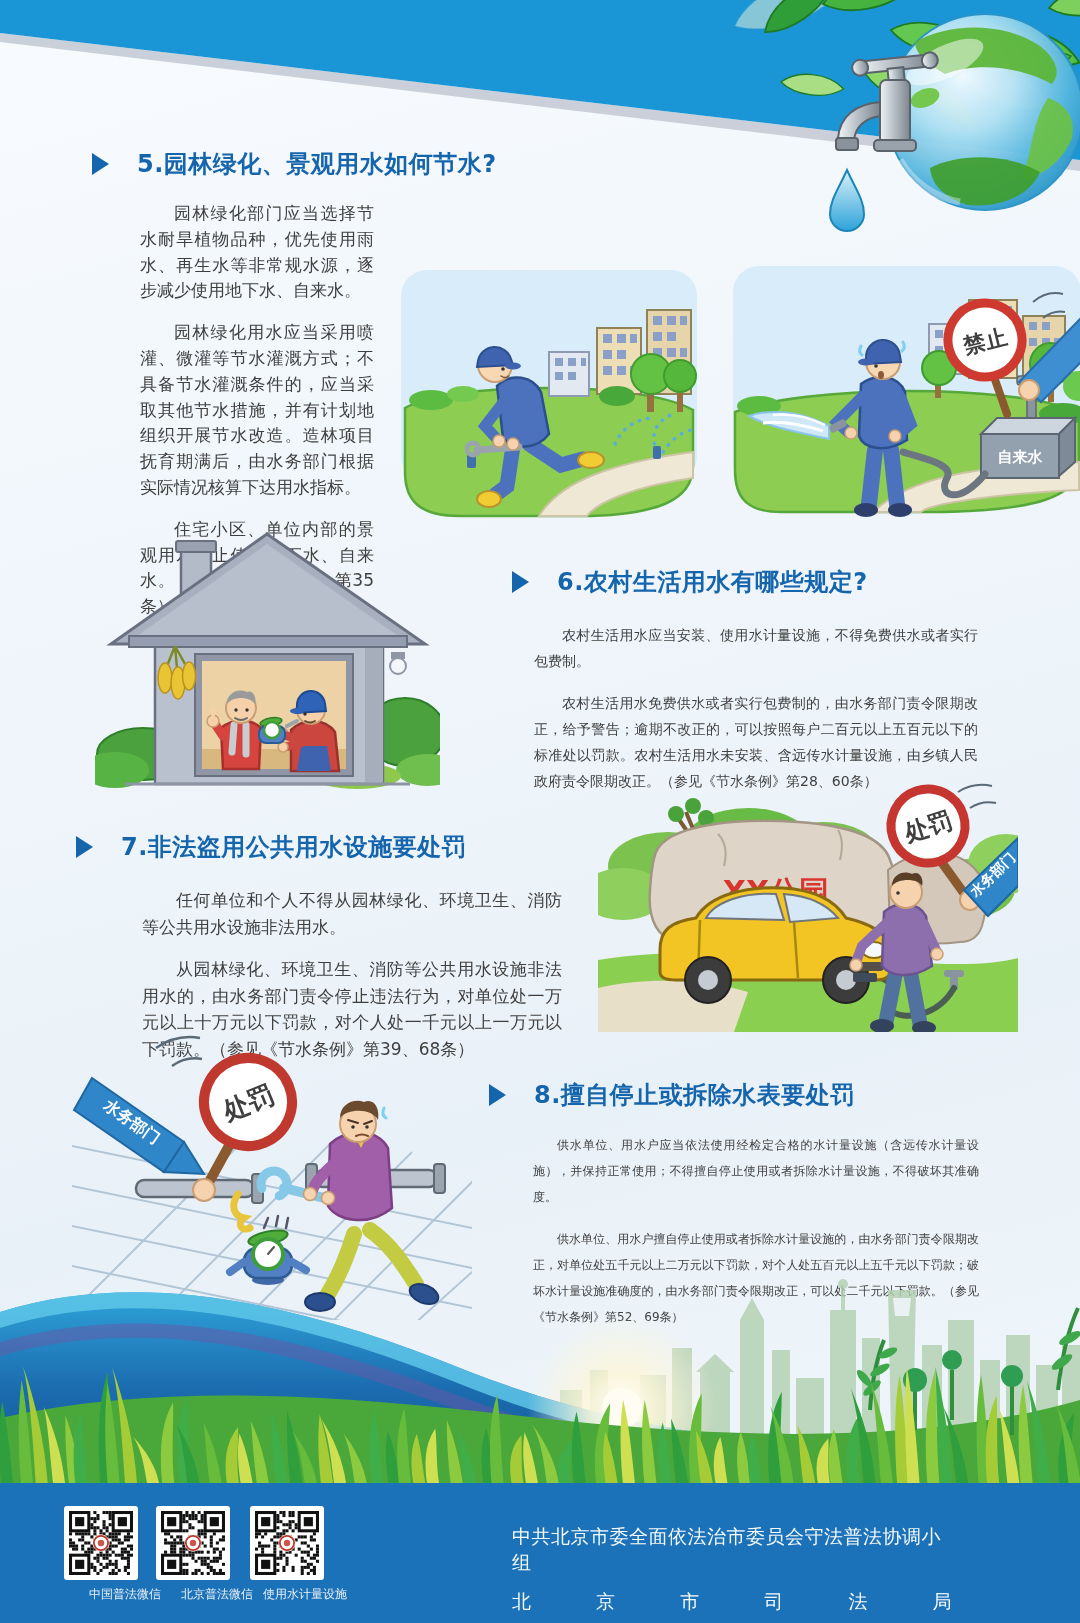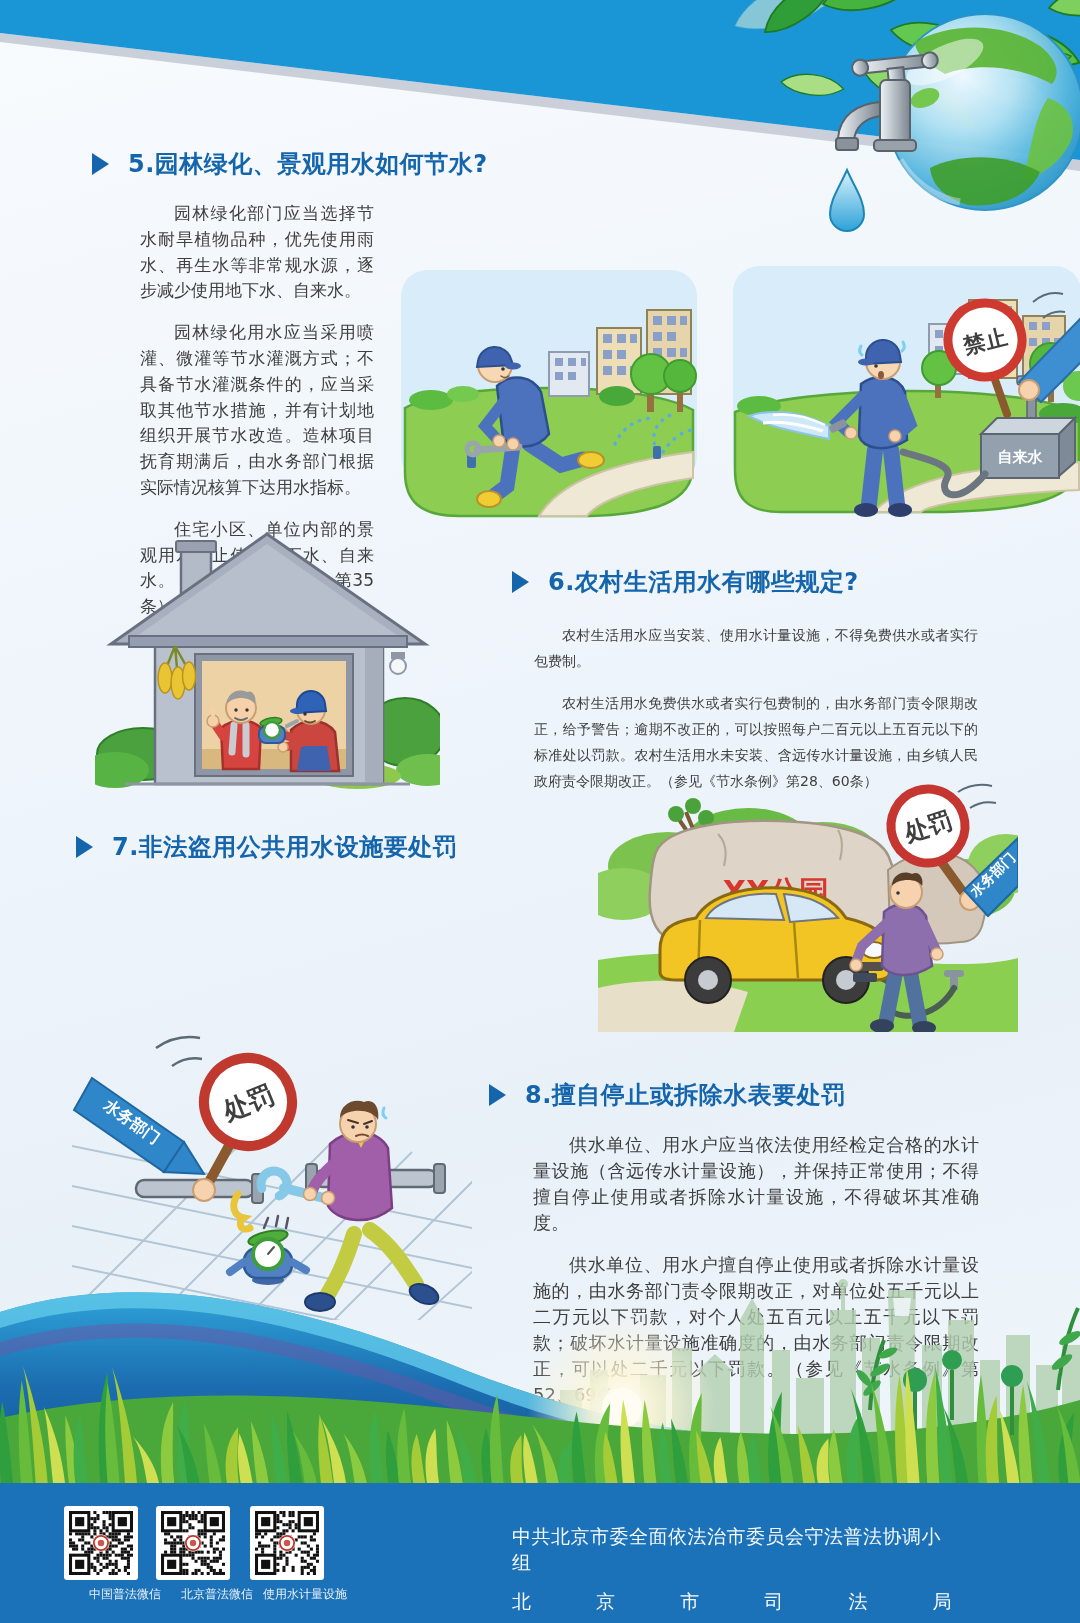--- a/index.html
+++ b/index.html
@@ -2,30 +2,30 @@
 <html><head>
 <meta charset="utf-8">
 <style>
   *{margin:0;padding:0;box-sizing:border-box}
   html,body{background:#dde3e9}
   .poster{position:relative;width:1080px;height:1623px;margin:0 auto;overflow:hidden;
     background:linear-gradient(165deg,#f8fbfe 0%,#eff5fb 38%,#e9f1f8 66%,#f0f6fb 100%);
     font-family:"DejaVu Sans","Liberation Sans",sans-serif;}
   .abs{position:absolute}
   svg text{font-family:"DejaVu Sans","Liberation Sans",sans-serif}
-  .section-heading{position:absolute;display:flex;align-items:center;gap:19px;
+  .section-heading{position:absolute;display:flex;align-items:center;gap:28px;
     color:#1565ad;font-weight:bold;font-size:24px;letter-spacing:0.5px;white-space:nowrap}
   .arrow{width:0;height:0;border-left:17px solid #1565ad;border-top:11px solid transparent;
     border-bottom:11px solid transparent;flex:0 0 auto}
   .body-text{position:absolute;color:#3f3f3f;text-align:justify}
   .body-text p{text-indent:2em;margin:16px}
   .s5{left:124px;top:185px;width:266px;font-size:17px;line-height:25.8px}
   .s6{left:518px;top:606px;width:476px;font-size:14px;line-height:26px}
   .s7{left:126px;top:871px;width:452px;font-size:17px;line-height:26.5px}
-  .s8{left:517px;top:1116px;width:478px;font-size:18px;line-height:26px}
+  .s8{left:517px;top:1116px;width:478px;font-size:12px;line-height:26px}
   .footer-bar{position:absolute;left:0;top:1483px;width:1080px;height:140px;background:#1c72b8}
   .qr{position:absolute;top:1506px;width:74px;height:74px;background:#fff;border-radius:3px;padding:5px}
   .qr svg{width:100%;height:100%;display:block}
   .qr-label{position:absolute;top:1586px;width:120px;text-align:right;color:#e8f1fa;font-size:12px}
   .org{position:absolute;left:512px;top:1524px;width:440px;color:#f5fafd;font-size:19px;letter-spacing:0.5px}
   .org-line2{display:flex;justify-content:space-between;margin-top:13px;font-size:19px}
 </style>
 </head>
 <body>
 
@@ -320,20 +320,24 @@
     <span>6.农村生活用水有哪些规定?</span>
   </div>
   <div class="body-text s6">
     <p>农村生活用水应当安装、使用水计量设施，不得免费供水或者实行包费制。</p>
     <p>农村生活用水免费供水或者实行包费制的，由水务部门责令限期改正，给予警告；逾期不改正的，可以按照每户二百元以上五百元以下的标准处以罚款。农村生活用水未安装、含远传水计量设施，由乡镇人民政府责令限期改正。（参见《节水条例》第28、60条）</p>
   </div>
 
   <div class="section-heading" style="left:76px;top:831px">
     <span class="arrow"></span>
     <span>7.非法盗用公共用水设施要处罚</span>
+  </div>
+  <div class="body-text s7">
+    <p>任何单位和个人不得从园林绿化、环境卫生、消防等公共用水设施非法用水。</p>
+    <p>从园林绿化、环境卫生、消防等公共用水设施非法用水的，由水务部门责令停止违法行为，对单位处一万元以上十万元以下罚款，对个人处一千元以上一万元以下罚款。（参见《节水条例》第39、68条）</p>
   </div>
 
   <svg class="abs" style="left:598px;top:774px" width="420" height="258" viewBox="0 0 420 258">
     <ellipse cx="70" cy="92" rx="60" ry="34" fill="#7cc24e"></ellipse>
     <ellipse cx="150" cy="70" rx="64" ry="36" fill="#68bb45"></ellipse>
     <ellipse cx="25" cy="120" rx="42" ry="26" fill="#8ecf5e"></ellipse>
     <ellipse cx="225" cy="78" rx="55" ry="30" fill="#7cc24e"></ellipse>
     <ellipse cx="365" cy="115" rx="52" ry="30" fill="#74c04a"></ellipse>
     <ellipse cx="408" cy="90" rx="38" ry="30" fill="#8ecf5e"></ellipse>
     <path d="M80,44 L95,66 M88,38 L98,62" stroke="#7a5a34" stroke-width="4"></path>

